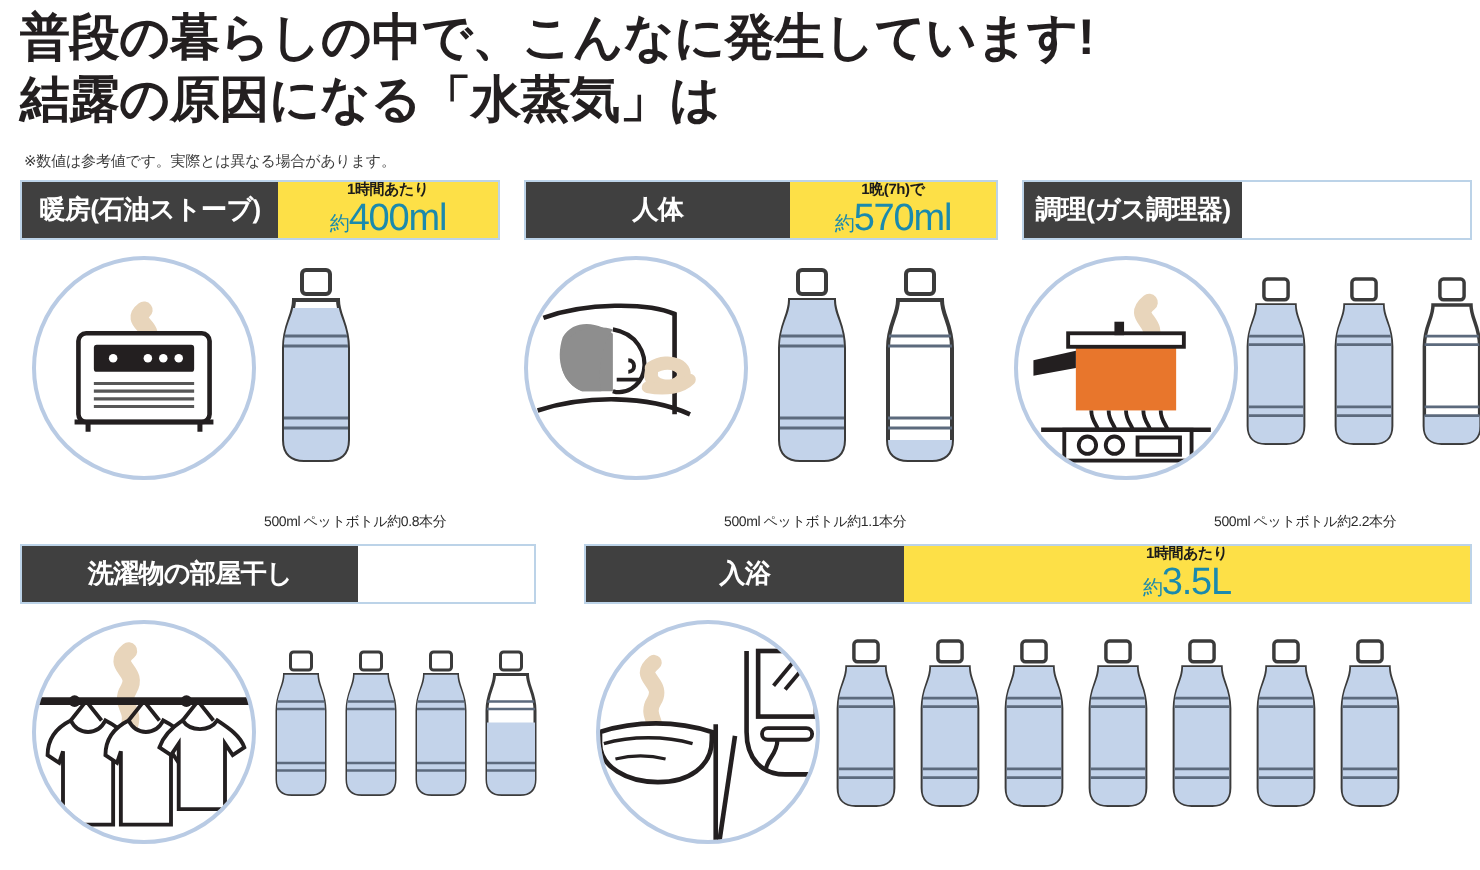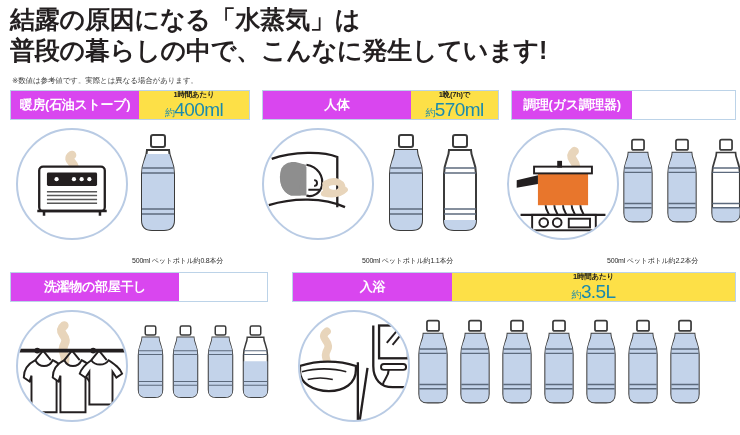--- a/index.html
+++ b/index.html
@@ -25,21 +25,21 @@
   }
 
   
   .card { position: absolute; }
   .card-head {
     display: flex; align-items: stretch;
     height: 30px; width: 100%;
     border: 1px solid #bcd3e8;
   }
   .head-title {
-    background: #d946ef; color: #ffffff;
+    background: #404040; color: #ffffff;
     display: flex; align-items: center; justify-content: center;
     font-size: 13px; font-weight: bold; letter-spacing: -0.3px;
     white-space: nowrap;
   }
   .head-value {
     background: #fde047; flex: 1;
     display: flex; flex-direction: column;
     align-items: center; justify-content: center;
     line-height: 1; padding: 0 4px;
   }
@@ -75,22 +75,22 @@
     font-size: 7px; color: #2a2a2a; letter-spacing: -0.2px;
     white-space: nowrap;
   }
 </style>
 </head>
 <body>
 
 <div class="page">
 
   <div class="heading">
+    <h1>普段の暮らしの中で、こんなに発生しています!</h1>
     <h1>結露の原因になる「水蒸気」は</h1>
-    <h1>普段の暮らしの中で、こんなに発生しています!</h1>
   </div>
   <div class="note">※数値は参考値です。実際とは異なる場合があります。</div>
 
   <div class="card" id="card-0" style="left:10px; top:90px; width:240px;">
     <div class="card-head">
       <div class="head-title" style="width:128px;">暖房(石油ストーブ)</div>
       <div class="head-value">
         <div class="unit">1時間あたり</div>
         <div class="amount">
           <span class="yaku">約</span><span class="num">400ml</span>
@@ -137,21 +137,21 @@
               <line x1="0" y1="82" x2="44" y2="82"></line>
           </g>
         </svg>
       </div>
       <div class="caption" style="left:122px; top:136px;">500ml ペットボトル約0.8本分</div>
     </div>
   </div>
 
   <div class="card" id="card-1" style="left:262px; top:90px; width:237px;">
     <div class="card-head">
-      <div class="head-title" style="width:148px;">人体</div>
+      <div class="head-title" style="width:132px;">人体</div>
       <div class="head-value">
         <div class="unit">1晩(7h)で</div>
         <div class="amount">
           <span class="yaku">約</span><span class="num">570ml</span>
         </div>
       </div>
     </div>
     <div class="card-body" style="height:150px;">
       <div class="illus" style="left:0px;">
         <svg viewBox="0 0 112 112">
@@ -203,21 +203,21 @@
               <line x1="0" y1="82" x2="44" y2="82"></line>
           </g>
         </svg>
       </div>
       <div class="caption" style="left:100px; top:136px;">500ml ペットボトル約1.1本分</div>
     </div>
   </div>
 
   <div class="card" id="card-2" style="left:511px; top:90px; width:225px;">
     <div class="card-head">
-      <div class="head-title" style="width:120px;">調理(ガス調理器)</div>
+      <div class="head-title" style="width:109px;">調理(ガス調理器)</div>
     </div>
     <div class="card-body" style="height:150px;">
       <div class="illus" style="left:-4px;">
         <svg viewBox="0 0 112 112">
           <path d="M68 22 C58 30 74 32 68 42 C63 50 72 52 68 60" fill="none" stroke="#e8d5bb" stroke-width="9" stroke-linecap="round"></path>
           <rect x="30" y="44" width="52" height="34" fill="#e8762c"></rect>
           <rect x="26" y="38" width="60" height="7" fill="#fff" stroke="#231f20" stroke-width="2"></rect>
           <rect x="50" y="32" width="5" height="7" fill="#231f20"></rect>
           <path d="M30 47 L8 52 L8 60 L30 56 Z" fill="#231f20"></path>
           <g stroke="#231f20" stroke-width="2" fill="none">

